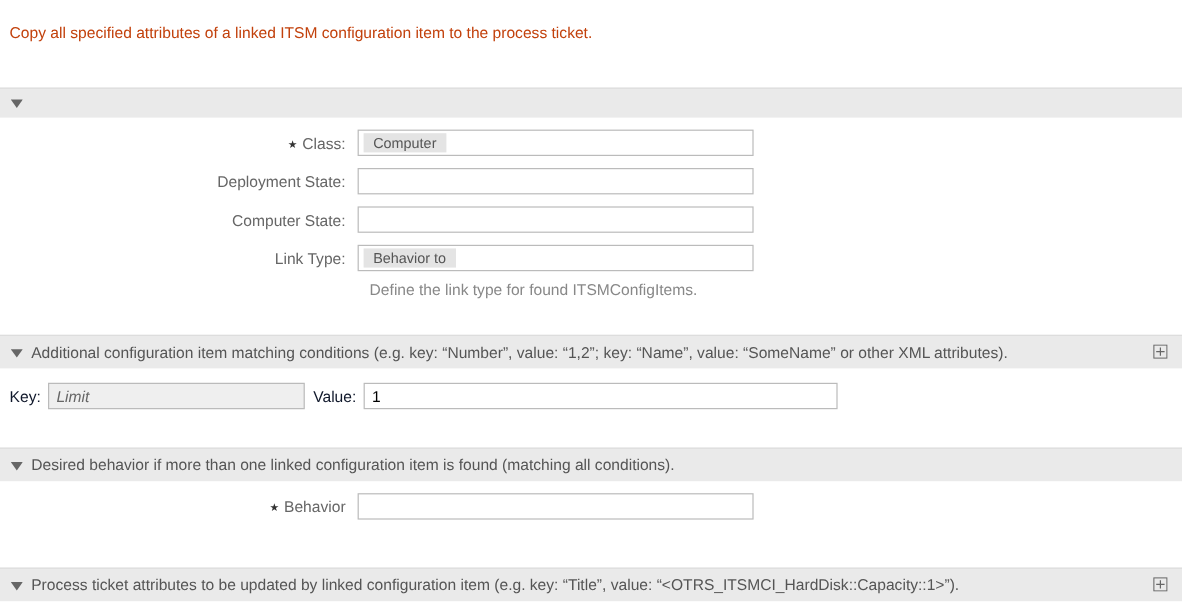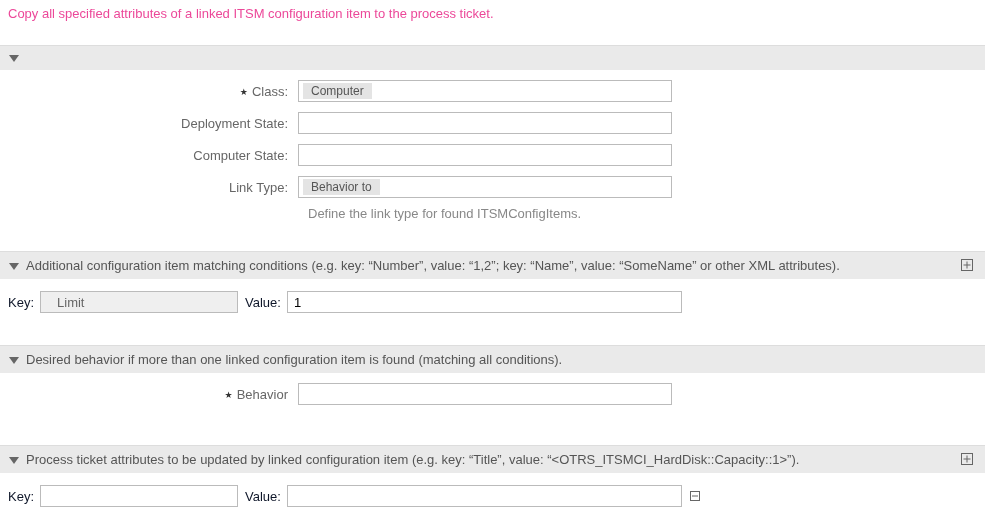--- a/index.html
+++ b/index.html
@@ -4,22 +4,22 @@
   <style>
     * { box-sizing: border-box; margin: 0; padding: 0; }
     body {
       font-family: Arial, Helvetica, sans-serif;
       font-size: 13px;
       background: #fff;
       color: #333;
       width: 985px;
     }
     .description {
-      padding: 6px 8px;
-      color: #ec4899;
+      padding: 20px 8px;
+      color: #c2410c;
     }
     .section-header {
       background: #eaeaea;
       padding: 6px 8px;
       display: flex;
       align-items: center;
       margin-top: 18px;
       border-top: 1px solid #ddd;
       color: #555;
       position: relative;
@@ -65,21 +65,21 @@
     }
     .form-label.required::before {
       content: '★';
       font-size: 9px;
       color: #333;
       margin-right: 4px;
       position: relative;
       top: -1px;
     }
     .form-control {
-      width: 374px;
+      width: 330px;
       height: 22px;
       border: 1px solid #bbb;
       background: #fff;
       padding: 0 4px;
       display: flex;
       align-items: center;
     }
     .chip {
       background: #e4e4e4;
       padding: 1px 8px;
@@ -95,27 +95,28 @@
     .kv-row {
       display: flex;
       align-items: center;
       padding: 2px 0;
     }
     .kv-label {
       color: #0f172a;
       margin-right: 6px;
     }
     .kv-key-input {
-      width: 198px;
+      width: 214px;
       height: 22px;
       border: 1px solid #bbb;
-      padding: 0 16px;
+      padding: 0 6px;
       font-family: inherit;
       font-size: 13px;
       color: #666;
+      font-style: italic;
     }
     .readonly { background: #efefef; }
     .kv-spacer { width: 7px; }
     .kv-value-input {
       width: 395px;
       height: 22px;
       border: 1px solid #bbb;
       padding: 0 6px;
       font-family: inherit;
       font-size: 13px;

